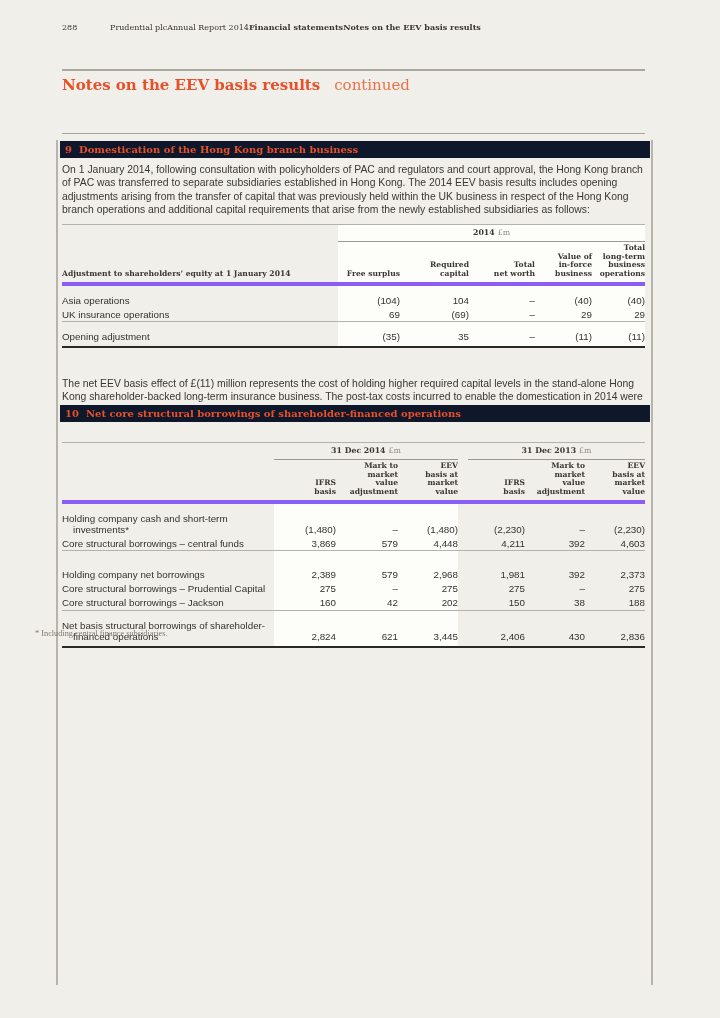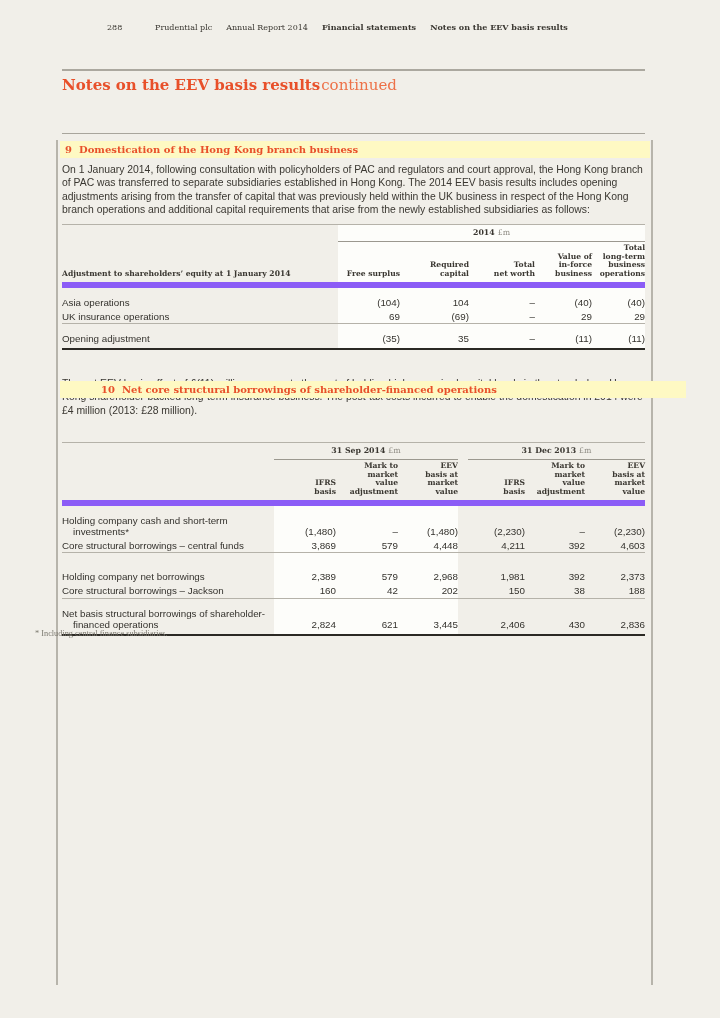--- a/index.html
+++ b/index.html
@@ -7,45 +7,45 @@
     position:relative; width:720px; height:1018px;
     background:#f1efe9; overflow:hidden;
     font-family:"Liberation Sans", sans-serif; color:#3a3731;
   }
   
   .meta {
     position:absolute; left:62px; top:22px;
     font-family:"DejaVu Serif", serif; font-size:8px; color:#3a3731;
     white-space:nowrap;
   }
-  .meta .pagenum { display:inline-block; width:48px;margin-left:45px; }
-  .meta .m { margin-right:14px; }
+  .meta .pagenum { display:inline-block; width:48px; }
+  .meta .m { margin-right:0; }
   .meta .b { font-weight:bold; }
 
   
   .hrule { position:absolute; background:#aba89f; }
   #rule-top { left:62px; top:69px; width:583px; height:2px; }
   #rule-mid { left:62px; top:133px; width:583px; height:1px; background:#a8a59c; }
   .vrule { position:absolute; top:140px; width:2px; height:845px; background:#b7b4ab; }
   #vrule-left  { left:56px; }
   #vrule-right { left:651px; }
 
   
   .title { position:absolute; left:62px; top:76px; font-family:"DejaVu Serif", serif; font-size:15px; }
   .title .main { font-weight:bold; color:#e8502a; }
-  .title .suffix { color:#ed7148; margin-left:1px; }
+  .title .suffix { color:#ed7148; margin-left:14px; }
 
   
   .secbar {
-    position:absolute; left:60px; width:590px; height:17px; background:#fef9c3;
+    position:absolute; left:60px; width:590px; height:17px; background:#0f172a;
     font-family:"DejaVu Serif", serif; font-size:10px; font-weight:bold;
     color:#e8502a; line-height:17px; white-space:nowrap;
   }
   #sec9  { top:141px; }
-  #sec10 { top:381px;padding-left:36px; }
+  #sec10 { top:405px; }
   .secbar .no  { margin-left:5px; }
   .secbar .txt { margin-left:7px; }
 
   
   .para { position:absolute; left:62px; width:585px; font-size:10.4px; line-height:13.4px; }
   #para1 { top:163px; }
   #para2 { top:345px;margin-top:32px; }
 
   
   table {
@@ -66,21 +66,21 @@
   .grp { font-family:"DejaVu Serif", serif; font-size:7.8px; font-weight:bold;
          color:#3a3731; text-align:center; }
   .grp .unit { color:#8f8c84; font-weight:normal; margin-left:3px; }
   #table1 .grpcell { padding:3px 0 4px 0; border-bottom:1px solid #9b988f; }
   #table2 .grpcell { padding:0; border-bottom:none; }
   #table2 .grpline { border-bottom:1px solid #9b988f; padding:3px 0 4px 0; }
 
   tr.hdr th {
     font-family:"DejaVu Serif", serif; font-size:7.6px; line-height:8.7px;
     font-weight:bold; color:#3a3731;
-    vertical-align:bottom; border-bottom:6px solid #8b5cf6;
+    vertical-align:bottom; border-bottom:4px solid #8b5cf6;
     padding:2px 0 3px 0;
   }
   tr.hdr th.val { white-space:pre-line; }
 
   tr.first td { padding-top:9px; }
   tr.sep td   { border-top:1px solid #b5b2a9; padding-top:18px; }
   tr.total td { padding-top:9px; padding-bottom:4px; }
 
   
   .footnote {
@@ -185,21 +185,21 @@
         <col style="width:60px">
       <col style="width:10px">
         <col style="width:57px">
         <col style="width:60px">
         <col style="width:60px">
     </colgroup>
     <tbody>
         <tr>
       <td class="lbl"></td>
       <td colspan="3" class="grp grpcell">
-        <div class="grpline"><span>31 Sep 2014</span><span class="unit">£m</span></div>
+        <div class="grpline"><span>31 Dec 2014</span><span class="unit">£m</span></div>
       </td>
       <td></td>
       <td colspan="3" class="grp grpcell">
         <div class="grpline"><span>31 Dec 2013</span><span class="unit">£m</span></div>
       </td>
     </tr>
     <tr class="hdr">
       <th class="lbl"></th>
       <th class="val">IFRS
 basis</th>
@@ -250,20 +250,30 @@
       <td class="lbl">Holding company net borrowings</td>
       <td class="val w">2,389</td>
       <td class="val w">579</td>
       <td class="val w">2,968</td>
       <td></td>
       <td class="val">1,981</td>
       <td class="val">392</td>
       <td class="val">2,373</td>
     </tr>
     <tr>
+      <td class="lbl">Core structural borrowings – Prudential Capital</td>
+      <td class="val w">275</td>
+      <td class="val w">–</td>
+      <td class="val w">275</td>
+      <td></td>
+      <td class="val">275</td>
+      <td class="val">–</td>
+      <td class="val">275</td>
+    </tr>
+    <tr>
       <td class="lbl">Core structural borrowings – Jackson</td>
       <td class="val w">160</td>
       <td class="val w">42</td>
       <td class="val w">202</td>
       <td></td>
       <td class="val">150</td>
       <td class="val">38</td>
       <td class="val">188</td>
     </tr>
     <tr class="sep total">

